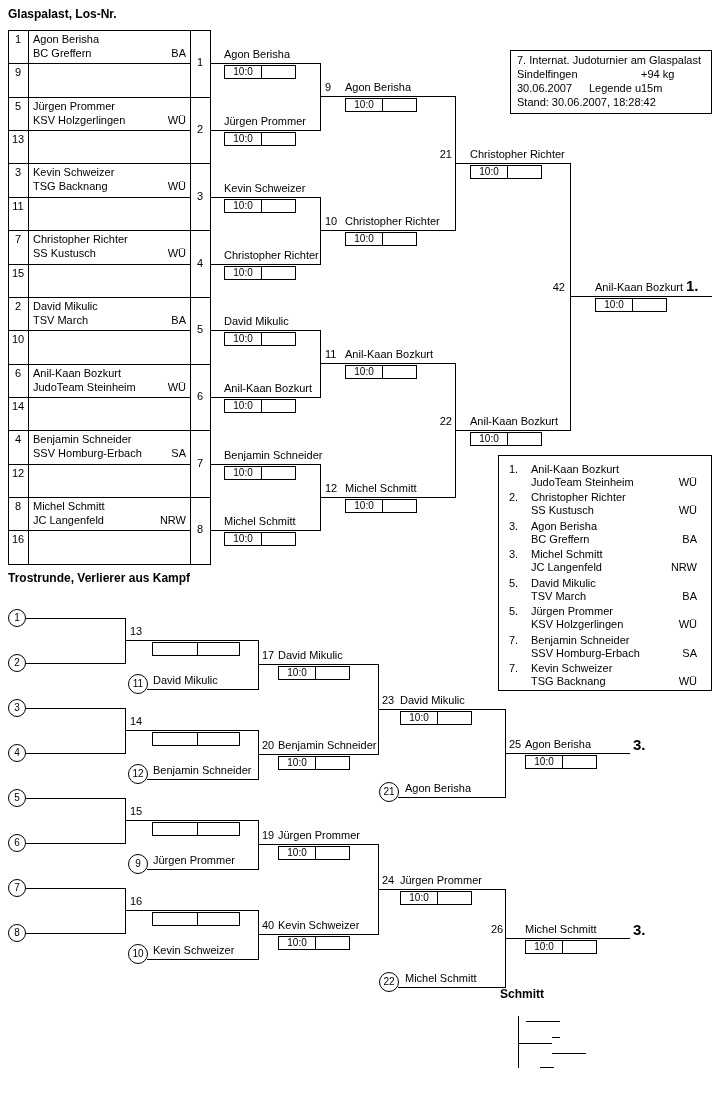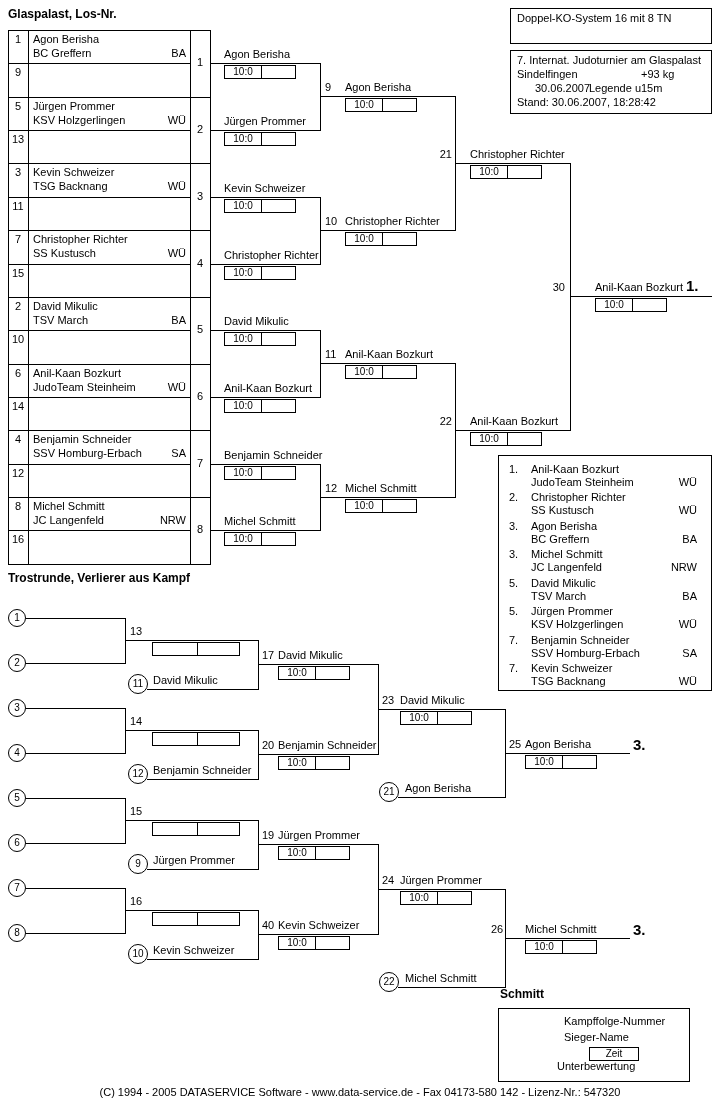--- a/index.html
+++ b/index.html
@@ -50,28 +50,25 @@
     <path stroke="#000" stroke-width="1" fill="none" d="M8 30.5H210 M8 97.5H210 M8 163.5H210 M8 230.5H210 M8 297.5H210 M8 364.5H210 M8 430.5H210 M8 497.5H210 M8 564.5H210 M8 63.5H190 M8 130.5H190 M8 197.5H190 M8 264.5H190 M8 330.5H190 M8 397.5H190 M8 464.5H190 M8 530.5H190 M8.5 30V565 M28.5 30V565 M190.5 30V565 M210.5 30V565"></path>
     <path stroke="#000" stroke-width="1" fill="none" d="M210 63.5H320 M210 130.5H320 M210 197.5H320 M210 264.5H320 M210 330.5H320 M210 397.5H320 M210 464.5H320 M210 530.5H320 M320.5 63V131 M320.5 197V265 M320.5 330V398 M320.5 464V531 M320 96.5H455 M320 230.5H455 M320 363.5H455 M320 497.5H455 M455.5 96V231 M455.5 363V498 M455 163.5H570 M455 430.5H570 M570.5 163V431 M570 296.5H712"></path>
     <path stroke="#000" stroke-width="1" fill="none" d="M26 618.5H125 M26 663.5H125 M26 708.5H125 M26 753.5H125 M26 798.5H125 M26 843.5H125 M26 888.5H125 M26 933.5H125 M125.5 618V664 M125.5 708V754 M125.5 798V844 M125.5 888V934 M125 640.5H258 M125 730.5H258 M125 820.5H258 M125 910.5H258 M147 689.5H258 M147 779.5H258 M147 869.5H258 M147 959.5H258 M258.5 640V690 M258.5 730V780 M258.5 820V870 M258.5 910V960 M258 664.5H378 M258 754.5H378 M258 844.5H378 M258 934.5H378 M378.5 664V755 M378.5 844V935 M378 709.5H505 M378 889.5H505 M398 797.5H505 M398 987.5H505 M505.5 709V798 M505.5 889V988 M505 753.5H630 M505 938.5H630"></path>
     <path stroke="#000" stroke-width="1" fill="none" d="M518.5 1016V1068 M518 1043.5H552 M526 1021.5H560 M552 1037.5H560 M552 1053.5H586 M540 1067.5H554"></path>
   </svg>
 
   <div class="t ttl" style="left:8px;top:8px">Glaspalast, Los-Nr.</div>
   <div class="t ttl" style="left:8px;top:572px">Trostrunde, Verlierer aus Kampf</div>
   <div class="t ttl" style="left:500px;top:988px">Schmitt</div>
 
-  <div class="box" style="left:510px;top:8px;width:202px;height:36px">
-    <div class="t" style="left:6px;top:3px">Doppel-KO-System 16 mit 8 TN</div>
-  </div>
   <div class="box" style="left:510px;top:50px;width:202px;height:64px">
     <div class="t" style="left:6px;top:3px">7. Internat. Judoturnier am Glaspalast</div>
     <div class="t" style="left:6px;top:17px">Sindelfingen</div>
-    <div class="t" style="left:130px;top:17px">+93 kg</div>
-    <div class="t" style="left:24px;top:31px">30.06.2007</div>
+    <div class="t" style="left:130px;top:17px">+94 kg</div>
+    <div class="t" style="left:6px;top:31px">30.06.2007</div>
     <div class="t" style="left:78px;top:31px">Legende u15m</div>
     <div class="t" style="left:6px;top:45px">Stand: 30.06.2007, 18:28:42</div>
   </div>
 
   <div class="slot" style="top:30px">
     <div class="t num">1</div>
     <div class="t nm1">Agon Berisha</div>
     <div class="t cl1">BC Greffern</div>
     <div class="t rg1">BA</div>
   </div>
@@ -251,21 +248,21 @@
       </div>
   </div>
   <div class="winner" style="left:470px;top:415px">
     <div class="wnm">Anil-Kaan Bozkurt</div>
     <div class="sb">
         <div class="c1">10:0</div>
         <div class="c2"></div>
       </div>
   </div>
 
-  <div class="mn rt" style="left:541px;top:281px;width:24px">30</div>
+  <div class="mn rt" style="left:541px;top:281px;width:24px">42</div>
   <div class="winner" style="left:595px;top:281px">
     <div class="wnm">Anil-Kaan Bozkurt</div>
     <div class="sb">
         <div class="c1">10:0</div>
         <div class="c2"></div>
       </div>
   </div>
   <div class="place" style="left:686px;top:277px">1.</div>
 
   <div class="box" style="left:498px;top:455px;width:214px;height:236px">
@@ -409,22 +406,15 @@
   <div class="winner" style="left:525px;top:923px">
     <div class="wnm">Michel Schmitt</div>
     <div class="sb">
         <div class="c1">10:0</div>
         <div class="c2"></div>
       </div>
   </div>
   <div class="place" style="left:633px;top:736px">3.</div>
   <div class="place" style="left:633px;top:921px">3.</div>
 
-  <div class="box" style="left:498px;top:1008px;width:192px;height:74px">
-    <div class="t" style="left:65px;top:6px">Kampffolge-Nummer</div>
-    <div class="t" style="left:65px;top:22px">Sieger-Name</div>
-    <div class="zeitbox" style="left:90px;top:38px;width:50px;height:14px">Zeit</div>
-    <div class="t" style="left:58px;top:51px">Unterbewertung</div>
-  </div>
-
-  <div class="t ctr" style="left:0;top:1086px;width:720px">(C) 1994 - 2005 DATASERVICE Software - www.data-service.de - Fax 04173-580 142 - Lizenz-Nr.: 547320</div>
+
 
 </div>
 
 </body></html>

